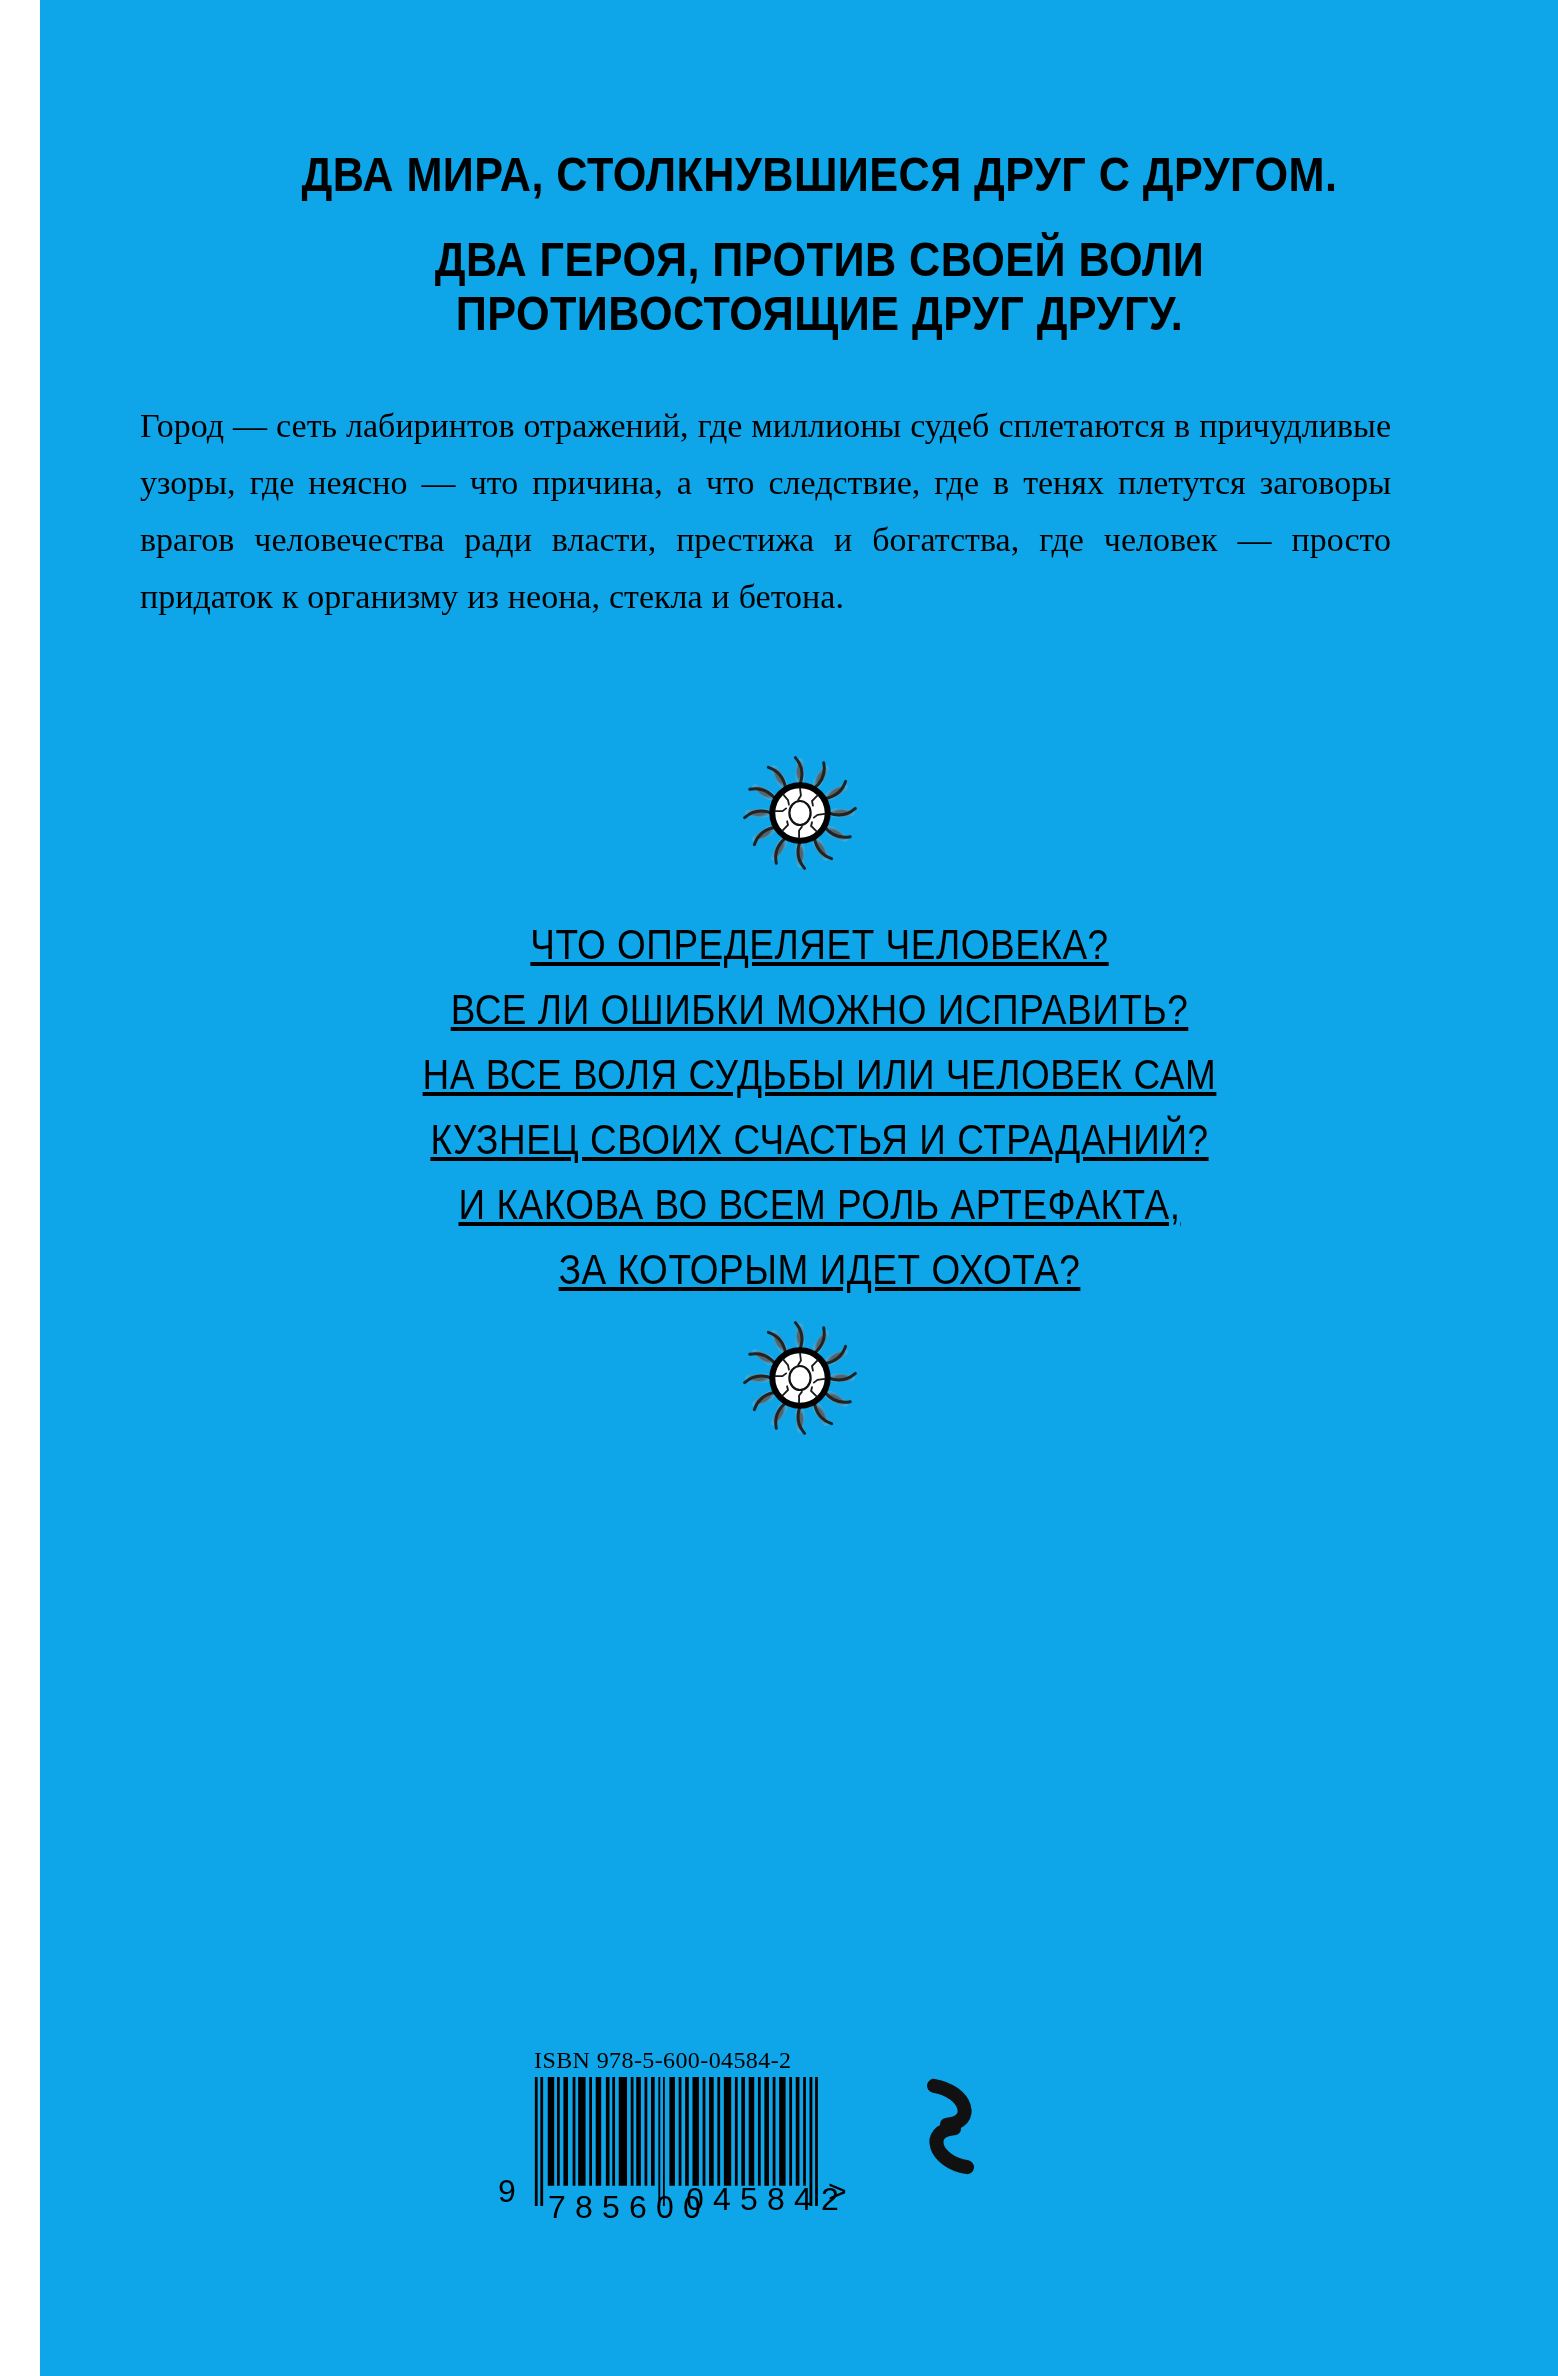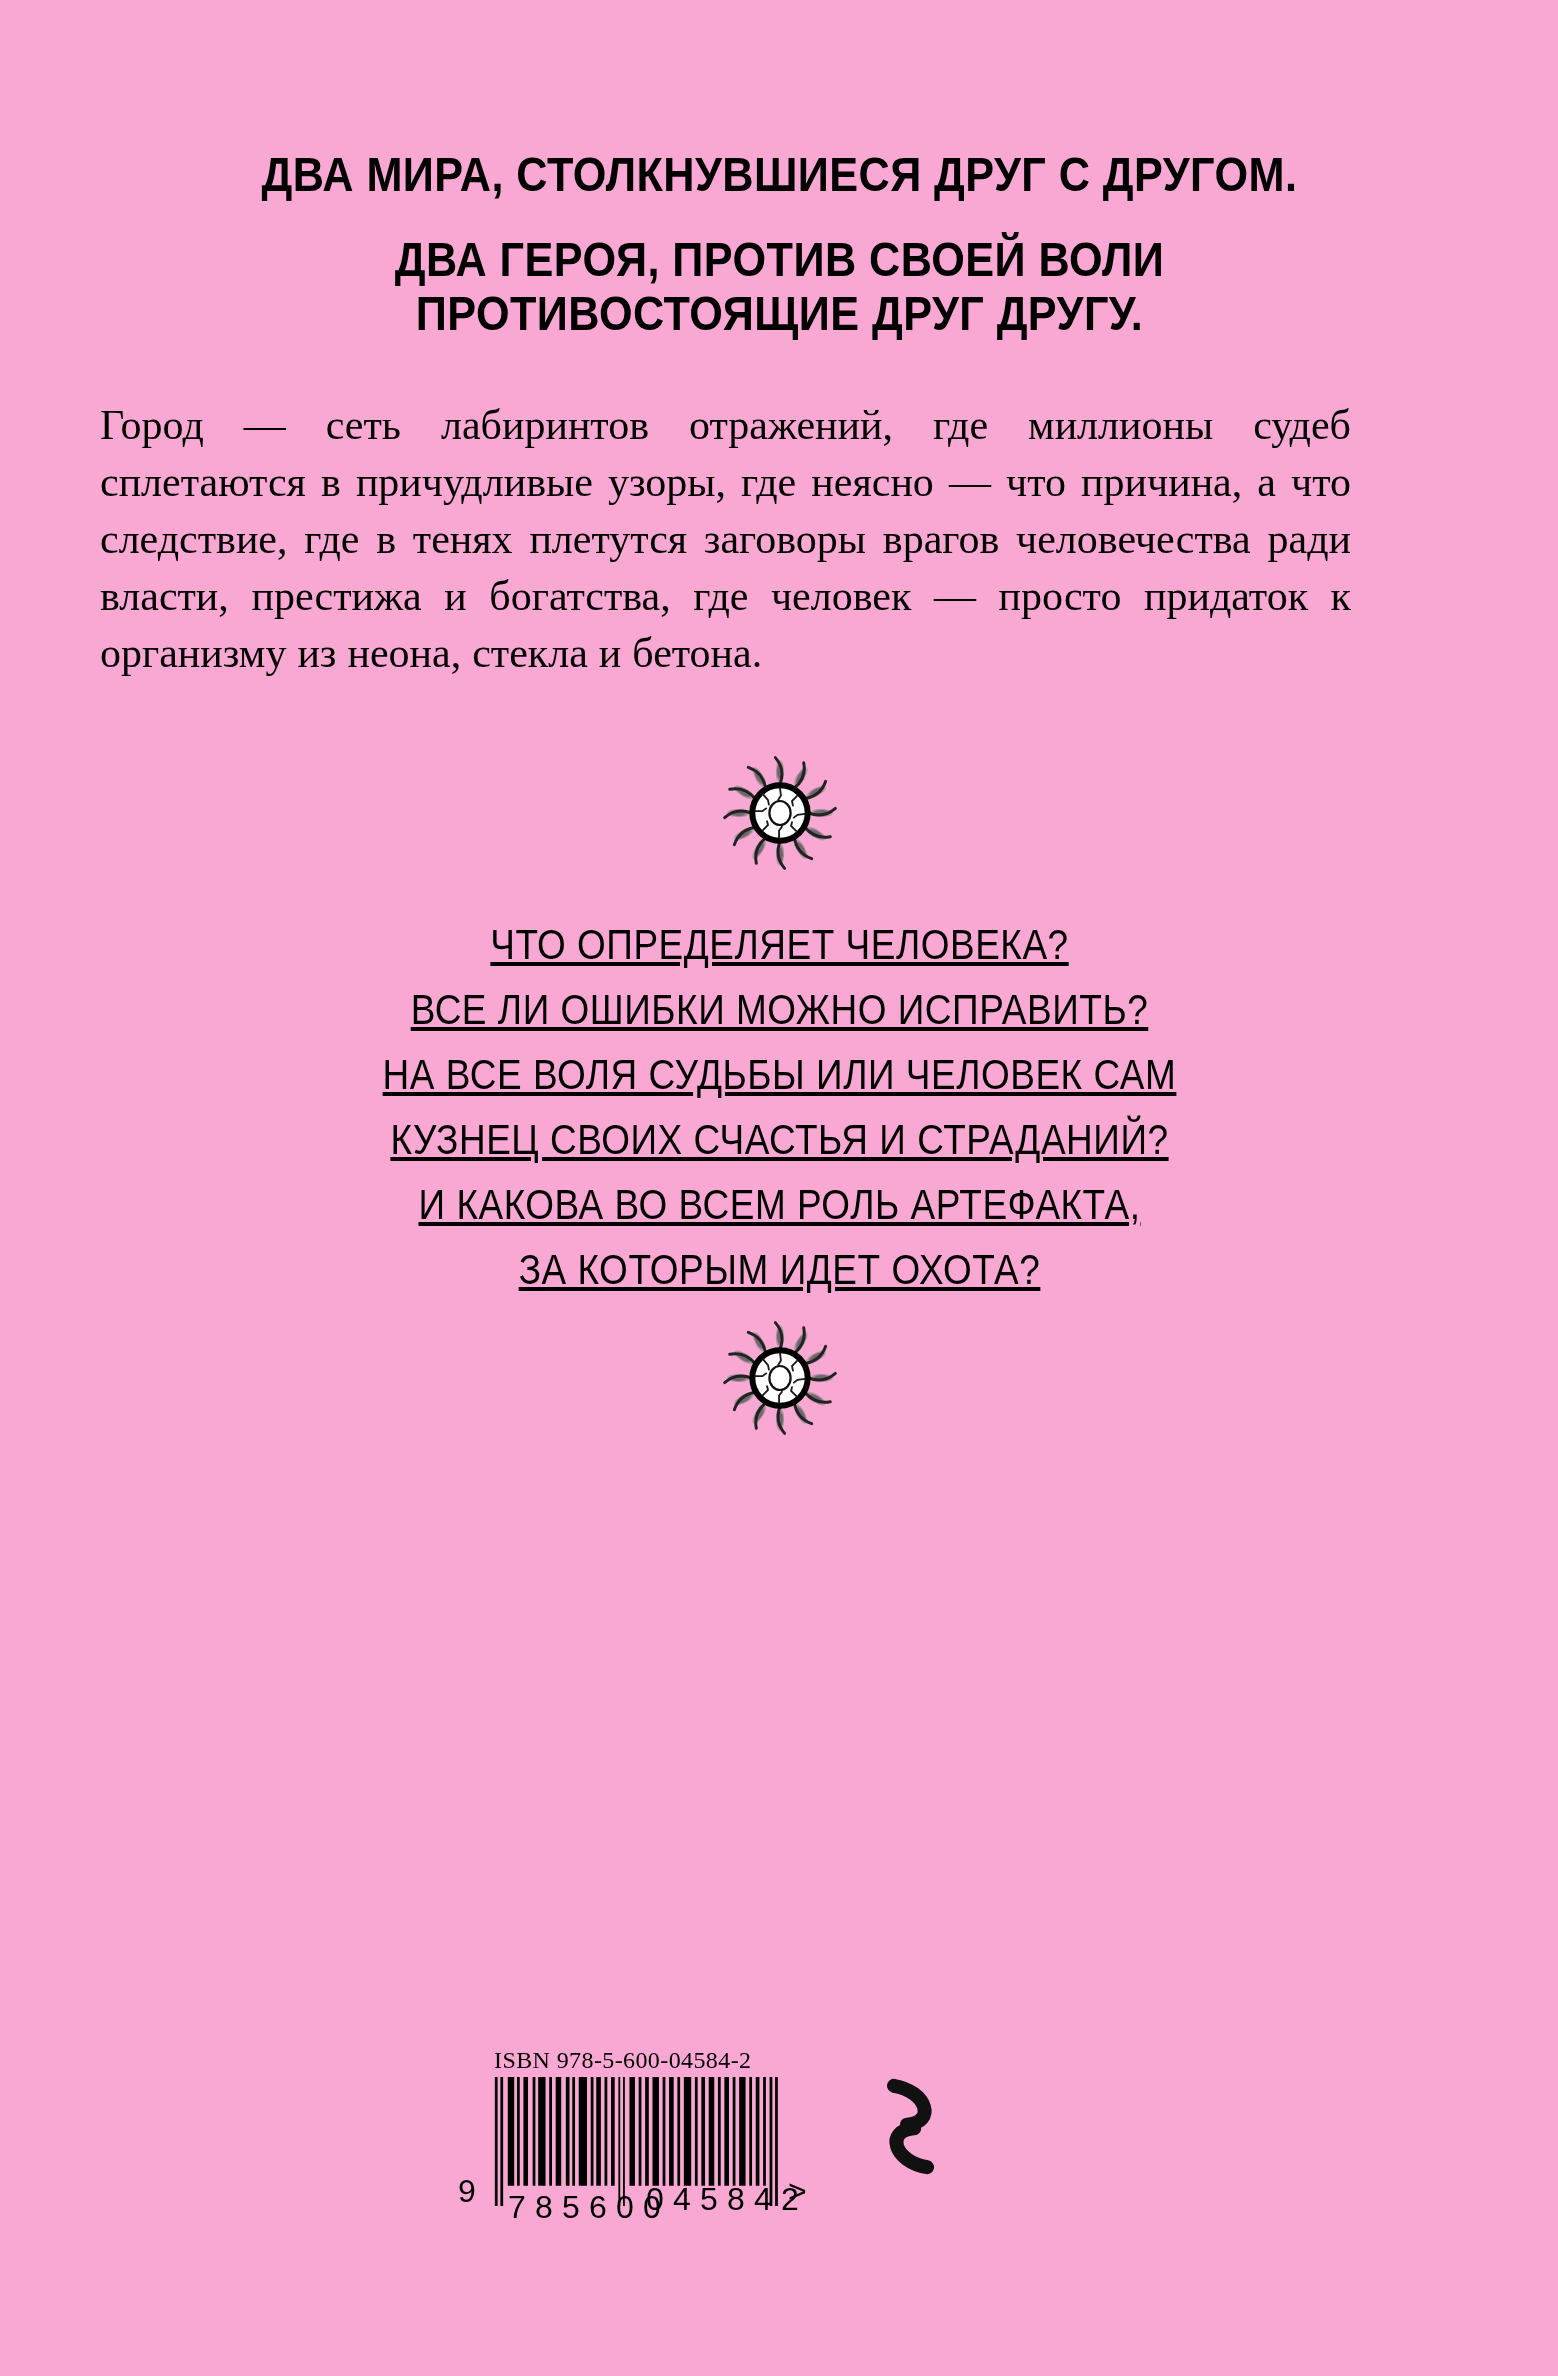--- a/index.html
+++ b/index.html
@@ -12,21 +12,22 @@
     height: 2377px;
     position: relative;
     font-family: "Liberation Serif", "DejaVu Serif", serif;
     color: #000000;
     overflow: hidden;
   }
 
   .page {
     position: absolute;
     inset: 0;
-    background: #f9a8d4;
+    background: #0ea5e9;
+    margin-left: 40px;
   }
 
   
   .headline-block {
     position: absolute;
     left: 0;
     top: 146px;
     width: 1559px;
   }
   .headline-1 {
@@ -54,21 +55,21 @@
   .headline-2 .hl-line {
     display: block;
     white-space: nowrap;
   }
 
   
   .body-para {
     position: absolute;
     left: 100px;
     width: 1251px;
-    font-size: 42px;
+    font-size: 34px;
     line-height: 57px;
     text-align: justify;
     text-align-last: left;
     hyphens: manual;
     word-spacing: 0.5px;
   }
   #para-top  { top: 397px; }
   #para-bottom { top: 1479px; text-align: justify; }
 
   

